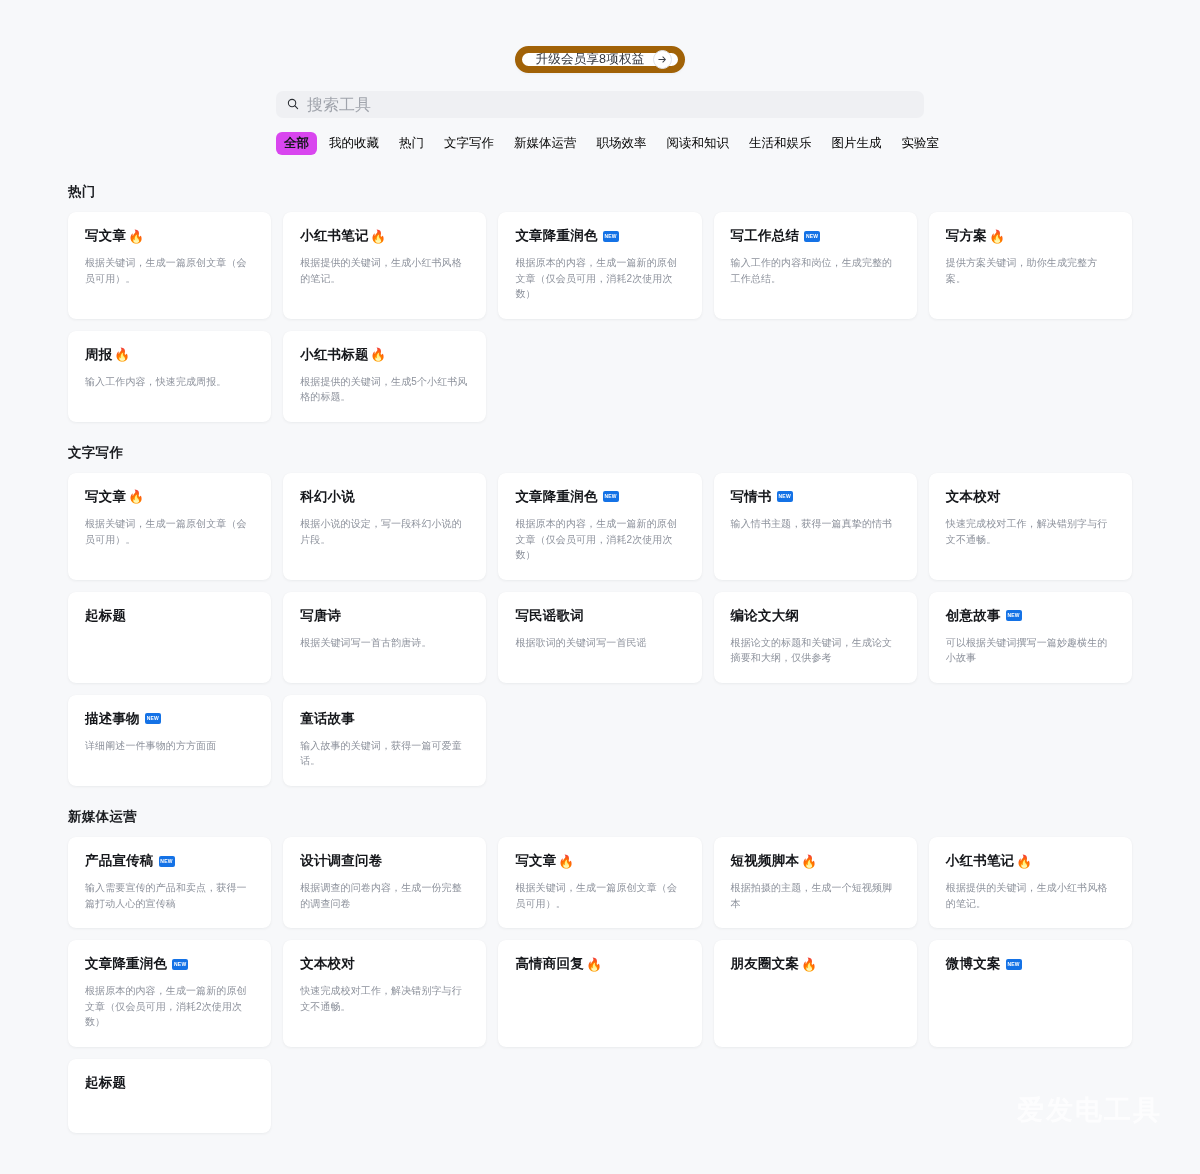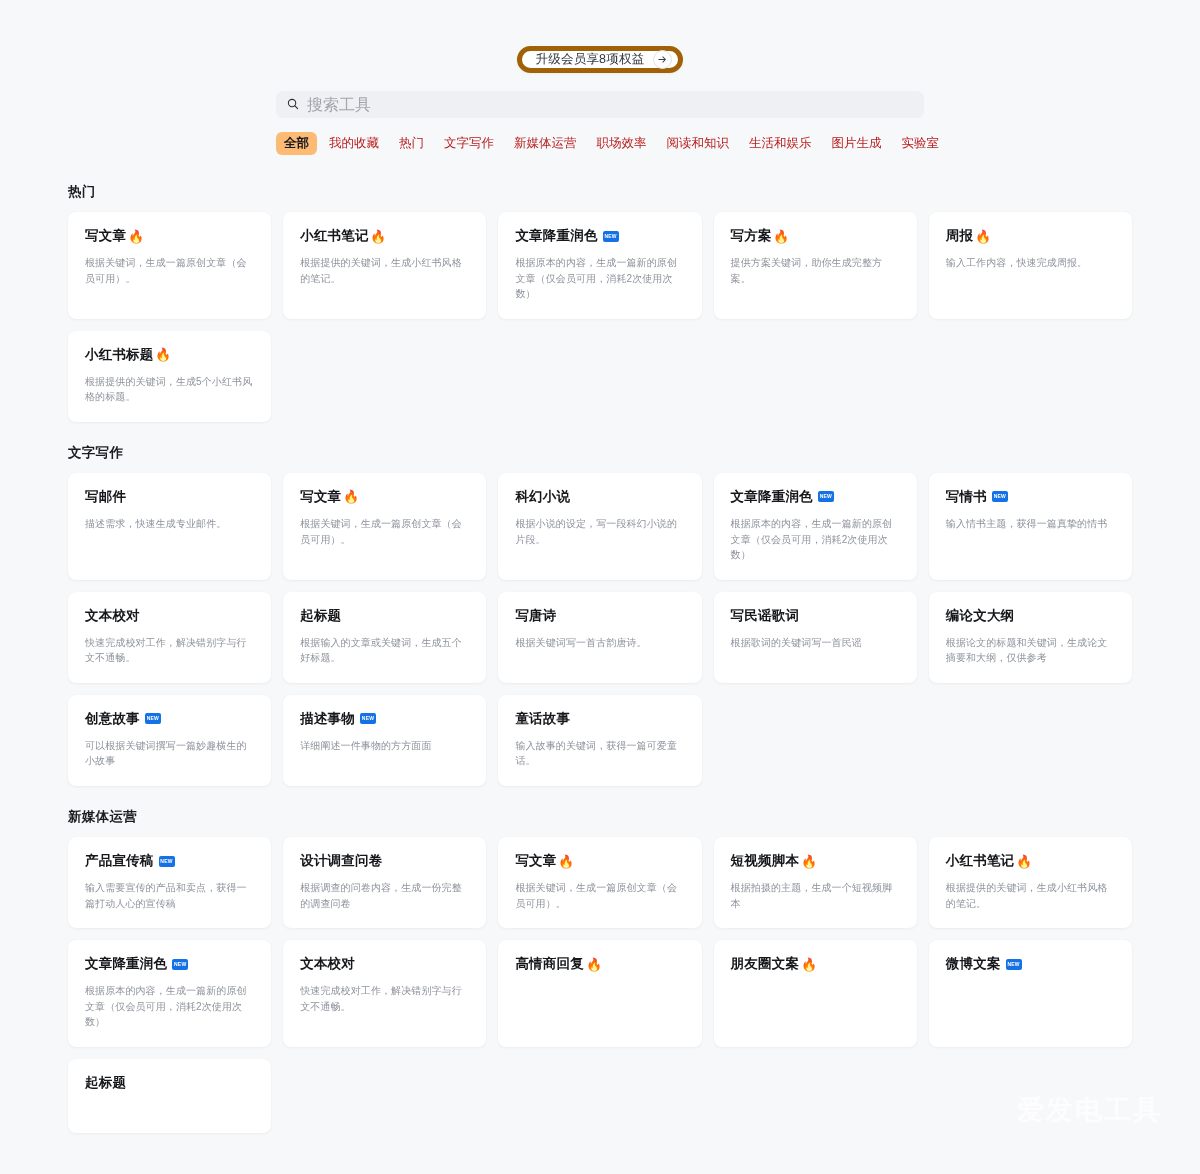--- a/index.html
+++ b/index.html
@@ -26,21 +26,21 @@
     align-items: center;
   }
 
   .upgrade-pill {
     display: inline-flex;
     align-items: center;
     gap: 9px;
     height: 27px;
     padding: 0 6px 0 14px;
     background: #ffffff;
-    border: 5px solid #a16207;
+    border: 7px solid #a16207;
     border-radius: 14px;
     box-shadow: 0 1px 3px rgba(28,32,44,0.05);
     cursor: pointer;
   }
   .upgrade-pill .pill-text {
     font-size: 12.5px;
     color: #33363d;
     letter-spacing: .2px;
     white-space: nowrap;
   }
@@ -82,28 +82,28 @@
   
   .tabs {
     margin-top: 14px;
     width: 648px;
     display: flex;
     align-items: center;
     gap: 4px;
   }
   .tab {
     font-size: 12.5px;
-    color: #b91c1c;
+    color: #000000;
     padding: 3px 8px;
     border-radius: 6px;
     white-space: nowrap;
     cursor: pointer;
   }
   .tab.active {
-    background: #fdba74;
+    background: #d946ef;
     color: #16181c;
     font-weight: bold;
   }
 
   
   .content {
     width: 1200px;
     padding: 0 68px;
     margin-top: 28px;
   }
@@ -241,20 +241,27 @@
         </div>
         <div class="card">
           <div class="card-title">
             <span class="label">文章降重润色</span>
             <span class="badge-new">NEW</span>
           </div>
           <div class="card-desc">根据原本的内容，生成一篇新的原创文章（仅会员可用，消耗2次使用次数）</div>
         </div>
         <div class="card">
           <div class="card-title">
+            <span class="label">写工作总结</span>
+            <span class="badge-new">NEW</span>
+          </div>
+          <div class="card-desc">输入工作的内容和岗位，生成完整的工作总结。</div>
+        </div>
+        <div class="card">
+          <div class="card-title">
             <span class="label">写方案</span>
             <span class="badge-fire">🔥</span>
           </div>
           <div class="card-desc">提供方案关键词，助你生成完整方案。</div>
         </div>
         <div class="card">
           <div class="card-title">
             <span class="label">周报</span>
             <span class="badge-fire">🔥</span>
           </div>
@@ -267,26 +274,20 @@
           </div>
           <div class="card-desc">根据提供的关键词，生成5个小红书风格的标题。</div>
         </div>
       </div>
     </div>
     <div class="section">
       <div class="section-title">文字写作</div>
       <div class="grid">
         <div class="card">
           <div class="card-title">
-            <span class="label">写邮件</span>
-          </div>
-          <div class="card-desc">描述需求，快速生成专业邮件。</div>
-        </div>
-        <div class="card">
-          <div class="card-title">
             <span class="label">写文章</span>
             <span class="badge-fire">🔥</span>
           </div>
           <div class="card-desc">根据关键词，生成一篇原创文章（会员可用）。</div>
         </div>
         <div class="card">
           <div class="card-title">
             <span class="label">科幻小说</span>
           </div>
           <div class="card-desc">根据小说的设定，写一段科幻小说的片段。</div>
@@ -308,21 +309,20 @@
         <div class="card">
           <div class="card-title">
             <span class="label">文本校对</span>
           </div>
           <div class="card-desc">快速完成校对工作，解决错别字与行文不通畅。</div>
         </div>
         <div class="card">
           <div class="card-title">
             <span class="label">起标题</span>
           </div>
-          <div class="card-desc">根据输入的文章或关键词，生成五个好标题。</div>
         </div>
         <div class="card">
           <div class="card-title">
             <span class="label">写唐诗</span>
           </div>
           <div class="card-desc">根据关键词写一首古韵唐诗。</div>
         </div>
         <div class="card">
           <div class="card-title">
             <span class="label">写民谣歌词</span>

